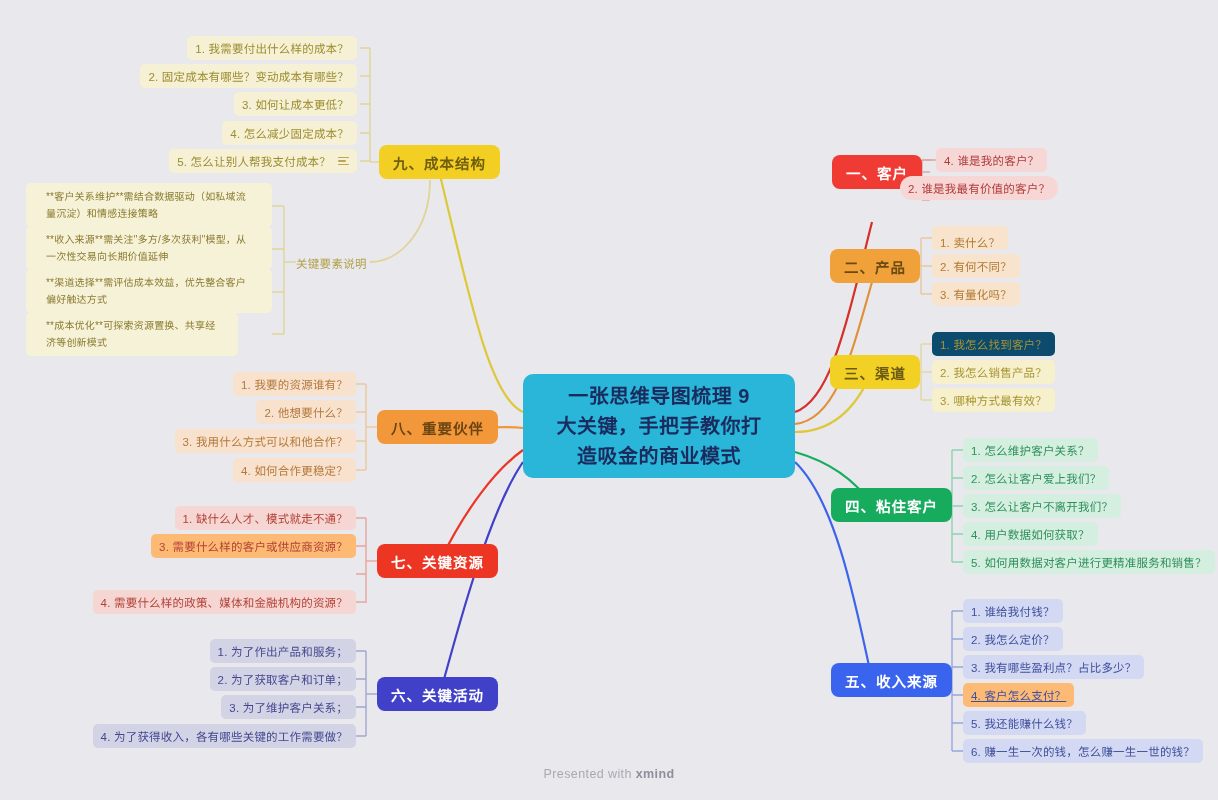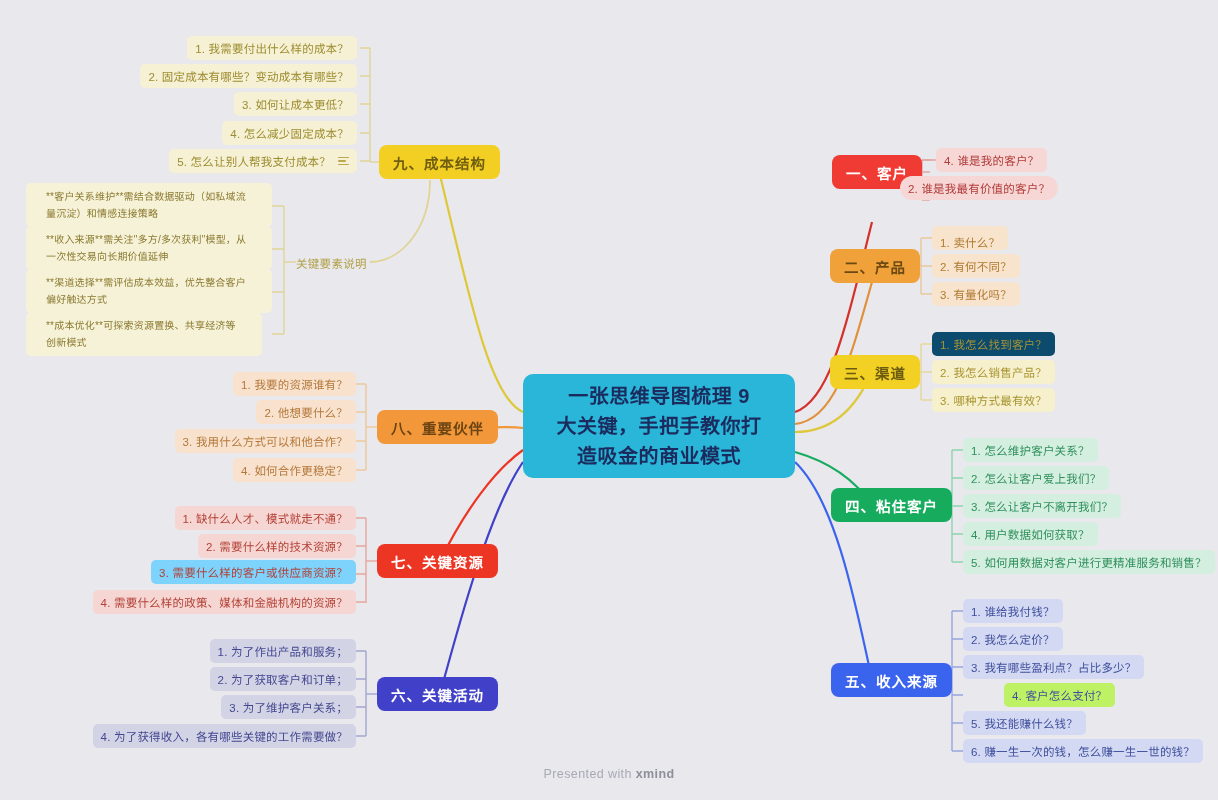--- a/index.html
+++ b/index.html
@@ -223,21 +223,21 @@
   </div>
   <div class="leaf" style="left:963px; top:599px; background:#d3d9f3; color:#3f4f9c;">
     <span>1. 谁给我付钱？</span>
   </div>
   <div class="leaf" style="left:963px; top:627px; background:#d3d9f3; color:#3f4f9c;">
     <span>2. 我怎么定价？</span>
   </div>
   <div class="leaf" style="left:963px; top:655px; background:#d3d9f3; color:#3f4f9c;">
     <span>3. 我有哪些盈利点？占比多少？</span>
   </div>
-  <div class="leaf" style="left:1004px; top:683px; background:#bef264; color:#3f4f9c;">
+  <div class="leaf" style="left:963px; top:683px; background:#fdba74; color:#3f4f9c;text-decoration:underline;">
     <span>4. 客户怎么支付？</span>
   </div>
   <div class="leaf" style="left:963px; top:711px; background:#d3d9f3; color:#3f4f9c;">
     <span>5. 我还能赚什么钱？</span>
   </div>
   <div class="leaf" style="left:963px; top:739px; background:#d3d9f3; color:#3f4f9c;">
     <span>6. 赚一生一次的钱，怎么赚一生一世的钱？</span>
   </div>
 
   <div class="node main-node" style="left:379px; top:145px; background:#f2cf22; color:#705e10;">
@@ -270,21 +270,21 @@
 
   <div class="note-leaf" style="left:26px; top:183px; width:246px;">
     <span>**客户关系维护**需结合数据驱动（如私域流量沉淀）和情感连接策略</span>
   </div>
   <div class="note-leaf" style="left:26px; top:226px; width:246px;">
     <span>**收入来源**需关注"多方/多次获利"模型，从一次性交易向长期价值延伸</span>
   </div>
   <div class="note-leaf" style="left:26px; top:269px; width:246px;">
     <span>**渠道选择**需评估成本效益，优先整合客户偏好触达方式</span>
   </div>
-  <div class="note-leaf" style="left:26px; top:312px; width:236px;">
+  <div class="note-leaf" style="left:26px; top:312px; width:212px;">
     <span>**成本优化**可探索资源置换、共享经济等创新模式</span>
   </div>
 
   <div class="node main-node" style="left:377px; top:410px; background:#f2973a; color:#6b4412;">
     <span>八、重要伙伴</span>
   </div>
   <div class="leaf" style="right:862px; top:372px; background:#f8e2cd; color:#b4783a;">
     <span>1. 我要的资源谁有？</span>
   </div>
   <div class="leaf" style="right:862px; top:400px; background:#f8e2cd; color:#b4783a;">
@@ -299,21 +299,21 @@
 
   <div class="node main-node" style="left:377px; top:544px; background:#ed3524; color:#fff;">
     <span>七、关键资源</span>
   </div>
   <div class="leaf" style="right:862px; top:506px; background:#f6d6d2; color:#b24036;">
     <span>1. 缺什么人才、模式就走不通？</span>
   </div>
   <div class="leaf" style="right:862px; top:534px; background:#f6d6d2; color:#b24036;">
     <span>2. 需要什么样的技术资源？</span>
   </div>
-  <div class="leaf" style="right:862px; top:560px; background:#7dd3fc; color:#b24036;">
+  <div class="leaf" style="right:862px; top:534px; background:#fdba74; color:#b24036;">
     <span>3. 需要什么样的客户或供应商资源？</span>
   </div>
   <div class="leaf" style="right:862px; top:590px; background:#f6d6d2; color:#b24036;">
     <span>4. 需要什么样的政策、媒体和金融机构的资源？</span>
   </div>
 
   <div class="node main-node" style="left:377px; top:677px; background:#4040c8; color:#fff;">
     <span>六、关键活动</span>
   </div>
   <div class="leaf" style="right:862px; top:639px; background:#d2d4e6; color:#44468f;">

